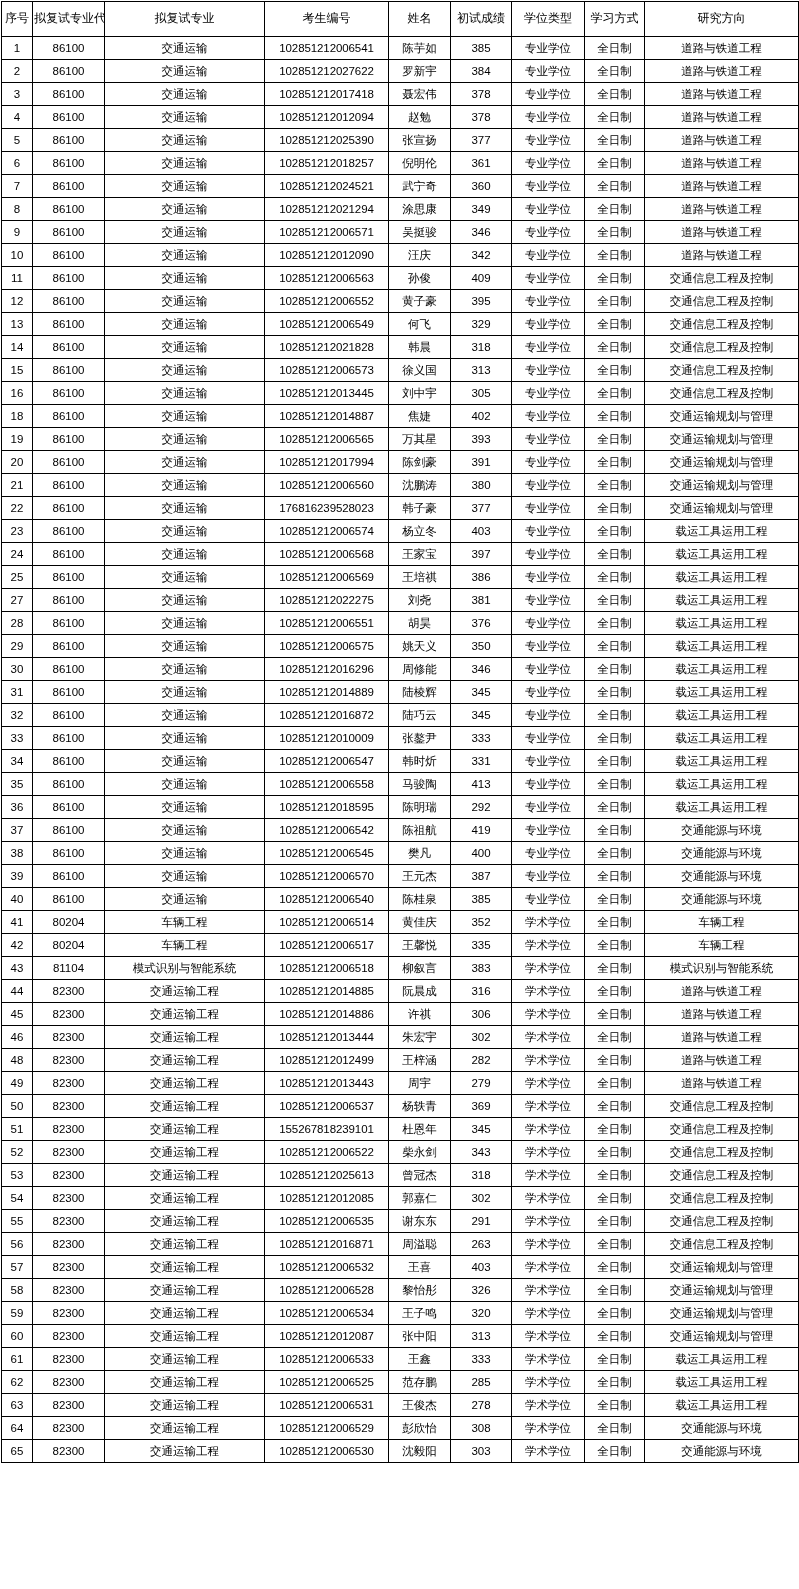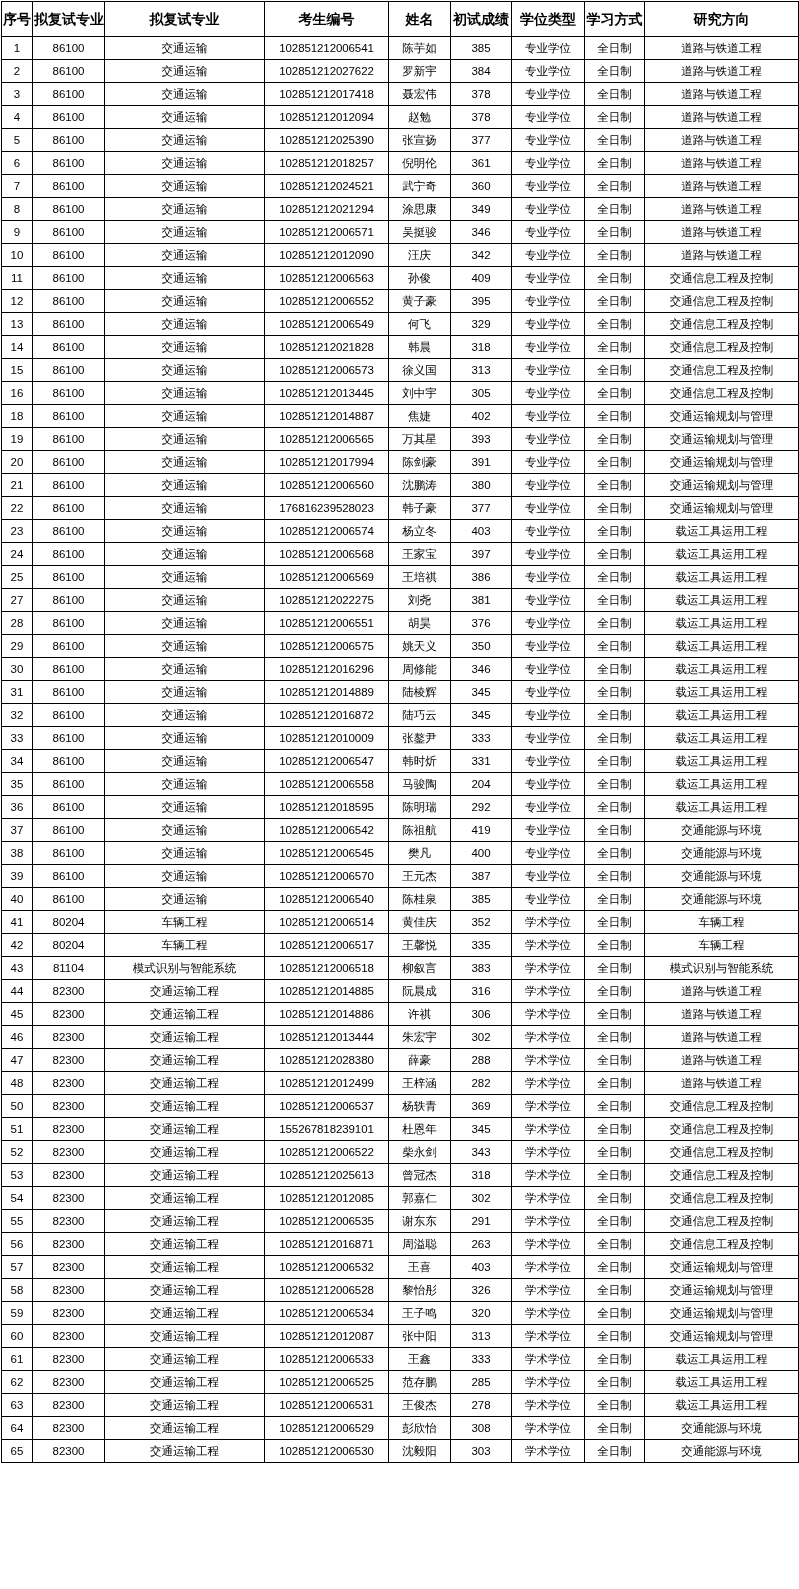--- a/index.html
+++ b/index.html
@@ -28,22 +28,22 @@
     text-align: center;
     vertical-align: middle;
     font-size: 11.5px;
     line-height: 1.05;
     padding: 2px 1px;
     height: 18px;
     overflow: hidden;
     white-space: nowrap;
   }
   table.roster thead th {
-    font-weight: bold;
-    font-size: 14px;
+    font-weight: normal;
+    font-size: 12px;
     padding: 2px 1px;
     height: 30px;
     line-height: 1.15;
   }
   col.c-index   { width: 31px; }
   col.c-code    { width: 72px; }
   col.c-major   { width: 160px; }
   col.c-exam    { width: 124px; }
   col.c-name    { width: 62px; }
   col.c-score   { width: 61px; }
@@ -435,21 +435,21 @@
           <td>专业学位</td>
           <td>全日制</td>
           <td>载运工具运用工程</td>
         </tr>
         <tr>
           <td class="num">35</td>
           <td class="num">86100</td>
           <td>交通运输</td>
           <td class="exam">102851212006558</td>
           <td>马骏陶</td>
-          <td class="num">204</td>
+          <td class="num">413</td>
           <td>专业学位</td>
           <td>全日制</td>
           <td>载运工具运用工程</td>
         </tr>
         <tr>
           <td class="num">36</td>
           <td class="num">86100</td>
           <td>交通运输</td>
           <td class="exam">102851212018595</td>
           <td>陈明瑞</td>
@@ -562,37 +562,37 @@
           <td class="num">82300</td>
           <td>交通运输工程</td>
           <td class="exam">102851212013444</td>
           <td>朱宏宇</td>
           <td class="num">302</td>
           <td>学术学位</td>
           <td>全日制</td>
           <td>道路与铁道工程</td>
         </tr>
         <tr>
-          <td class="num">47</td>
-          <td class="num">82300</td>
-          <td>交通运输工程</td>
-          <td class="exam">102851212028380</td>
-          <td>薛豪</td>
-          <td class="num">288</td>
-          <td>学术学位</td>
-          <td>全日制</td>
-          <td>道路与铁道工程</td>
-        </tr>
-        <tr>
           <td class="num">48</td>
           <td class="num">82300</td>
           <td>交通运输工程</td>
           <td class="exam">102851212012499</td>
           <td>王梓涵</td>
           <td class="num">282</td>
+          <td>学术学位</td>
+          <td>全日制</td>
+          <td>道路与铁道工程</td>
+        </tr>
+        <tr>
+          <td class="num">49</td>
+          <td class="num">82300</td>
+          <td>交通运输工程</td>
+          <td class="exam">102851212013443</td>
+          <td>周宇</td>
+          <td class="num">279</td>
           <td>学术学位</td>
           <td>全日制</td>
           <td>道路与铁道工程</td>
         </tr>
         <tr>
           <td class="num">50</td>
           <td class="num">82300</td>
           <td>交通运输工程</td>
           <td class="exam">102851212006537</td>
           <td>杨轶青</td>

